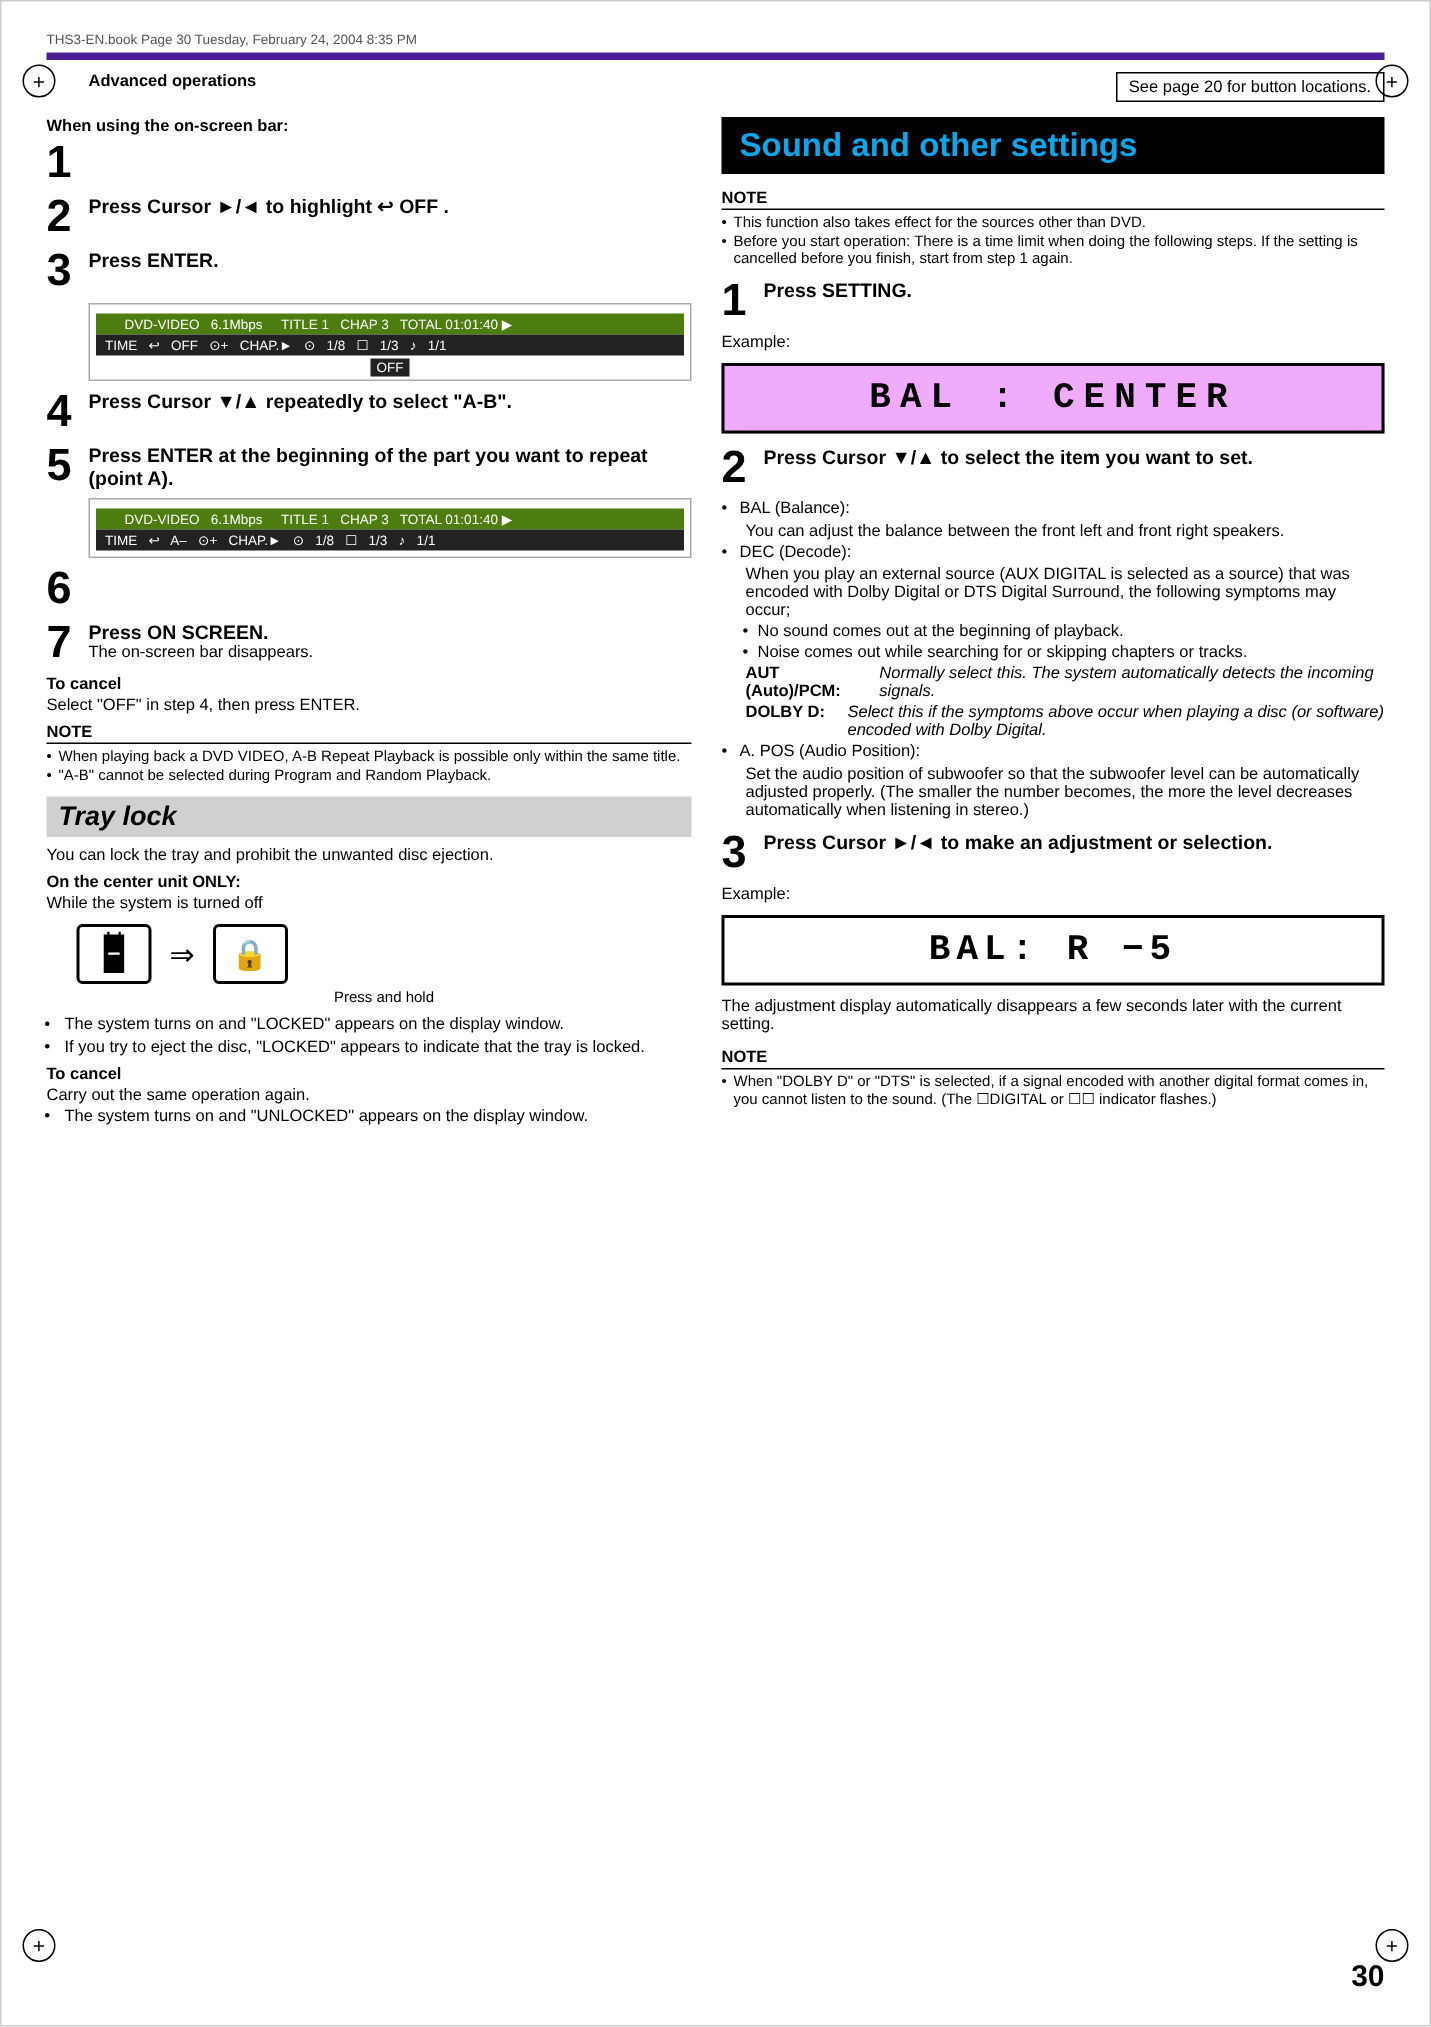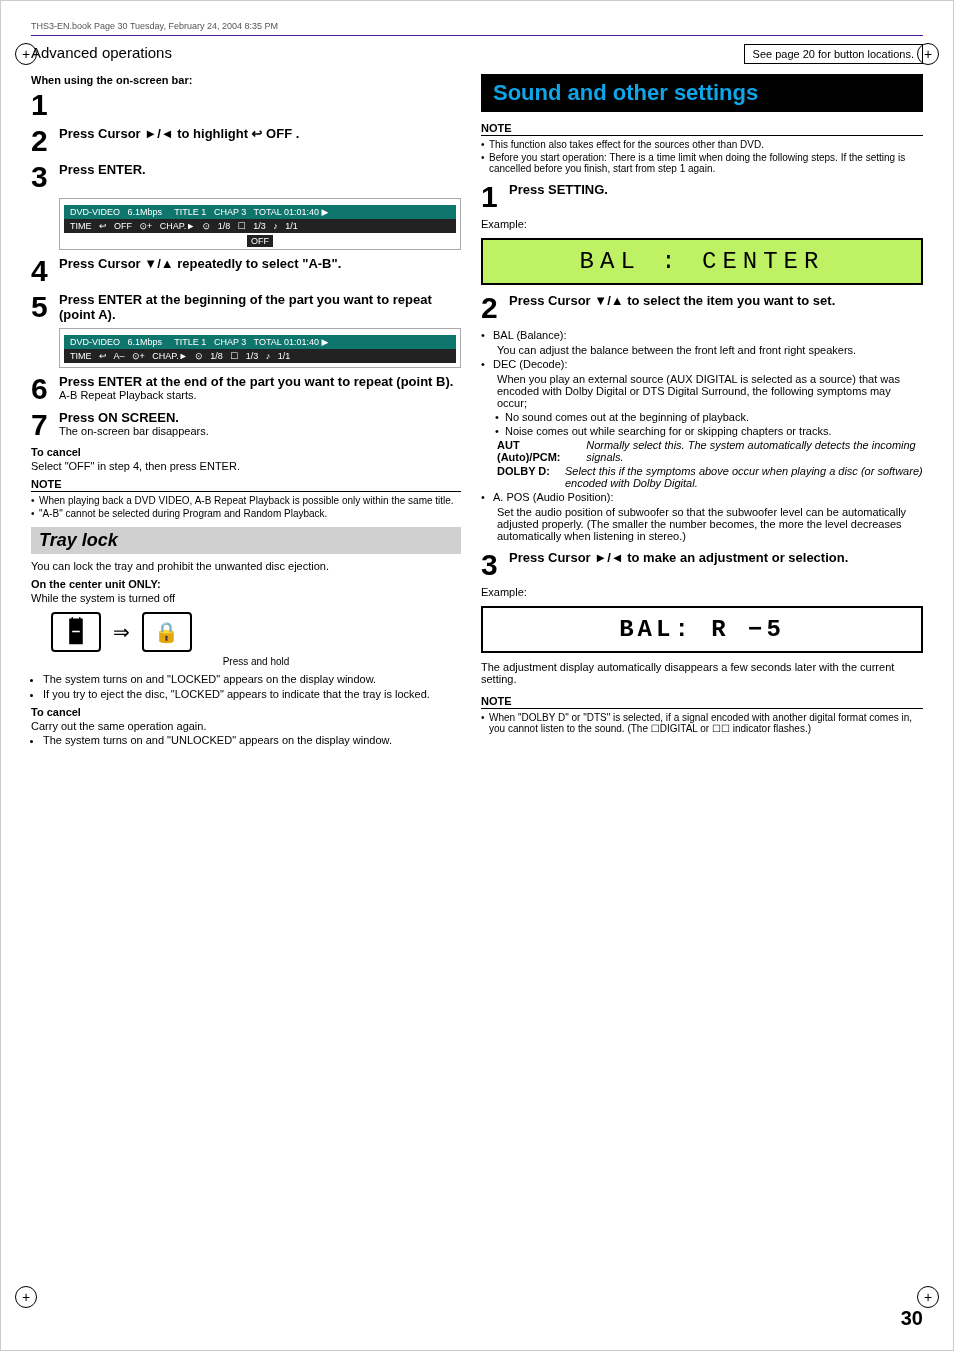--- a/index.html
+++ b/index.html
@@ -18,37 +18,38 @@
       min-height: 1351px;
       padding: 20px 30px 30px 30px;
       position: relative;
       border: 1px solid #ccc;
     }
 
     
     .print-bar {
       font-size: 9px;
       color: #555;
-      border-bottom: 1px solid #4c1d95;
+      border-bottom: 5px solid #4c1d95;
       padding-bottom: 4px;
       margin-bottom: 8px;
       display: flex;
       align-items: center;
     }
 
     
     .header-row {
       display: flex;
       justify-content: space-between;
       align-items: flex-start;
       margin-bottom: 10px;
     }
     .section-title {
-      font-size: 15px;
-      font-weight: normal;
+      font-size: 11px;
+      font-weight: bold;
+      margin-left: 28px;
     }
     .see-page-box {
       border: 1px solid #000;
       padding: 3px 8px;
       font-size: 11px;
     }
 
     
     .two-col {
       display: flex;
@@ -68,24 +69,24 @@
       color: #0ea5e9;
       font-size: 22px;
       font-weight: bold;
       padding: 6px 12px;
       margin-bottom: 10px;
       font-family: Arial, sans-serif;
     }
 
     
     .dvd-bar {
-      background: #0f766e;
+      background: #4d7c0f;
       color: #fff;
       font-size: 9px;
-      padding: 2px 6px;
+      padding: 2px 19px;
       margin: 4px 0 0 0;
       display: flex;
       align-items: center;
       gap: 4px;
     }
     .dvd-bar-row {
       background: #222;
       color: #fff;
       font-size: 9px;
       padding: 2px 6px;
@@ -149,24 +150,24 @@
       padding: 3px 8px;
       font-size: 18px;
       font-weight: bold;
       margin-bottom: 6px;
       font-style: italic;
     }
 
     
     .display-box {
       border: 2px solid #000;
-      background: #bef264;
+      background: #f0abfc;
       font-family: 'Courier New', monospace;
       font-size: 24px;
-      font-weight: normal;
+      font-weight: bold;
       letter-spacing: 6px;
       text-align: center;
       padding: 8px 16px;
       margin: 8px 0;
     }
     .display-box-2 {
       border: 2px solid #000;
       background: #fff;
       font-family: 'Courier New', monospace;
       font-size: 24px;
@@ -410,24 +411,20 @@
 
       <div class="dvd-status-container">
         <div class="dvd-box">
           <div class="dvd-bar">DVD-VIDEO &nbsp; 6.1Mbps &nbsp;&nbsp;&nbsp; TITLE 1 &nbsp; CHAP 3 &nbsp; TOTAL 01:01:40 ▶</div>
           <div class="dvd-bar-row">TIME &nbsp; ↩ &nbsp; A– &nbsp; ⊙+ &nbsp; CHAP.► &nbsp; ⊙ &nbsp; 1/8 &nbsp; ☐ &nbsp; 1/3 &nbsp; ♪ &nbsp; 1/1</div>
         </div>
       </div>
 
       <div class="step-inline">
         <div class="step-num-large">6</div>
-        <div class="step-content">
-          <div class="step-main-text">Press ENTER at the end of the part you want to repeat (point B).</div>
-          <div class="step-sub-text">A-B Repeat Playback starts.</div>
-        </div>
       </div>
 
       <div class="step-inline">
         <div class="step-num-large">7</div>
         <div class="step-content">
           <div class="step-main-text">Press ON SCREEN.</div>
           <div class="step-sub-text">The on-screen bar disappears.</div>
         </div>
       </div>
 

